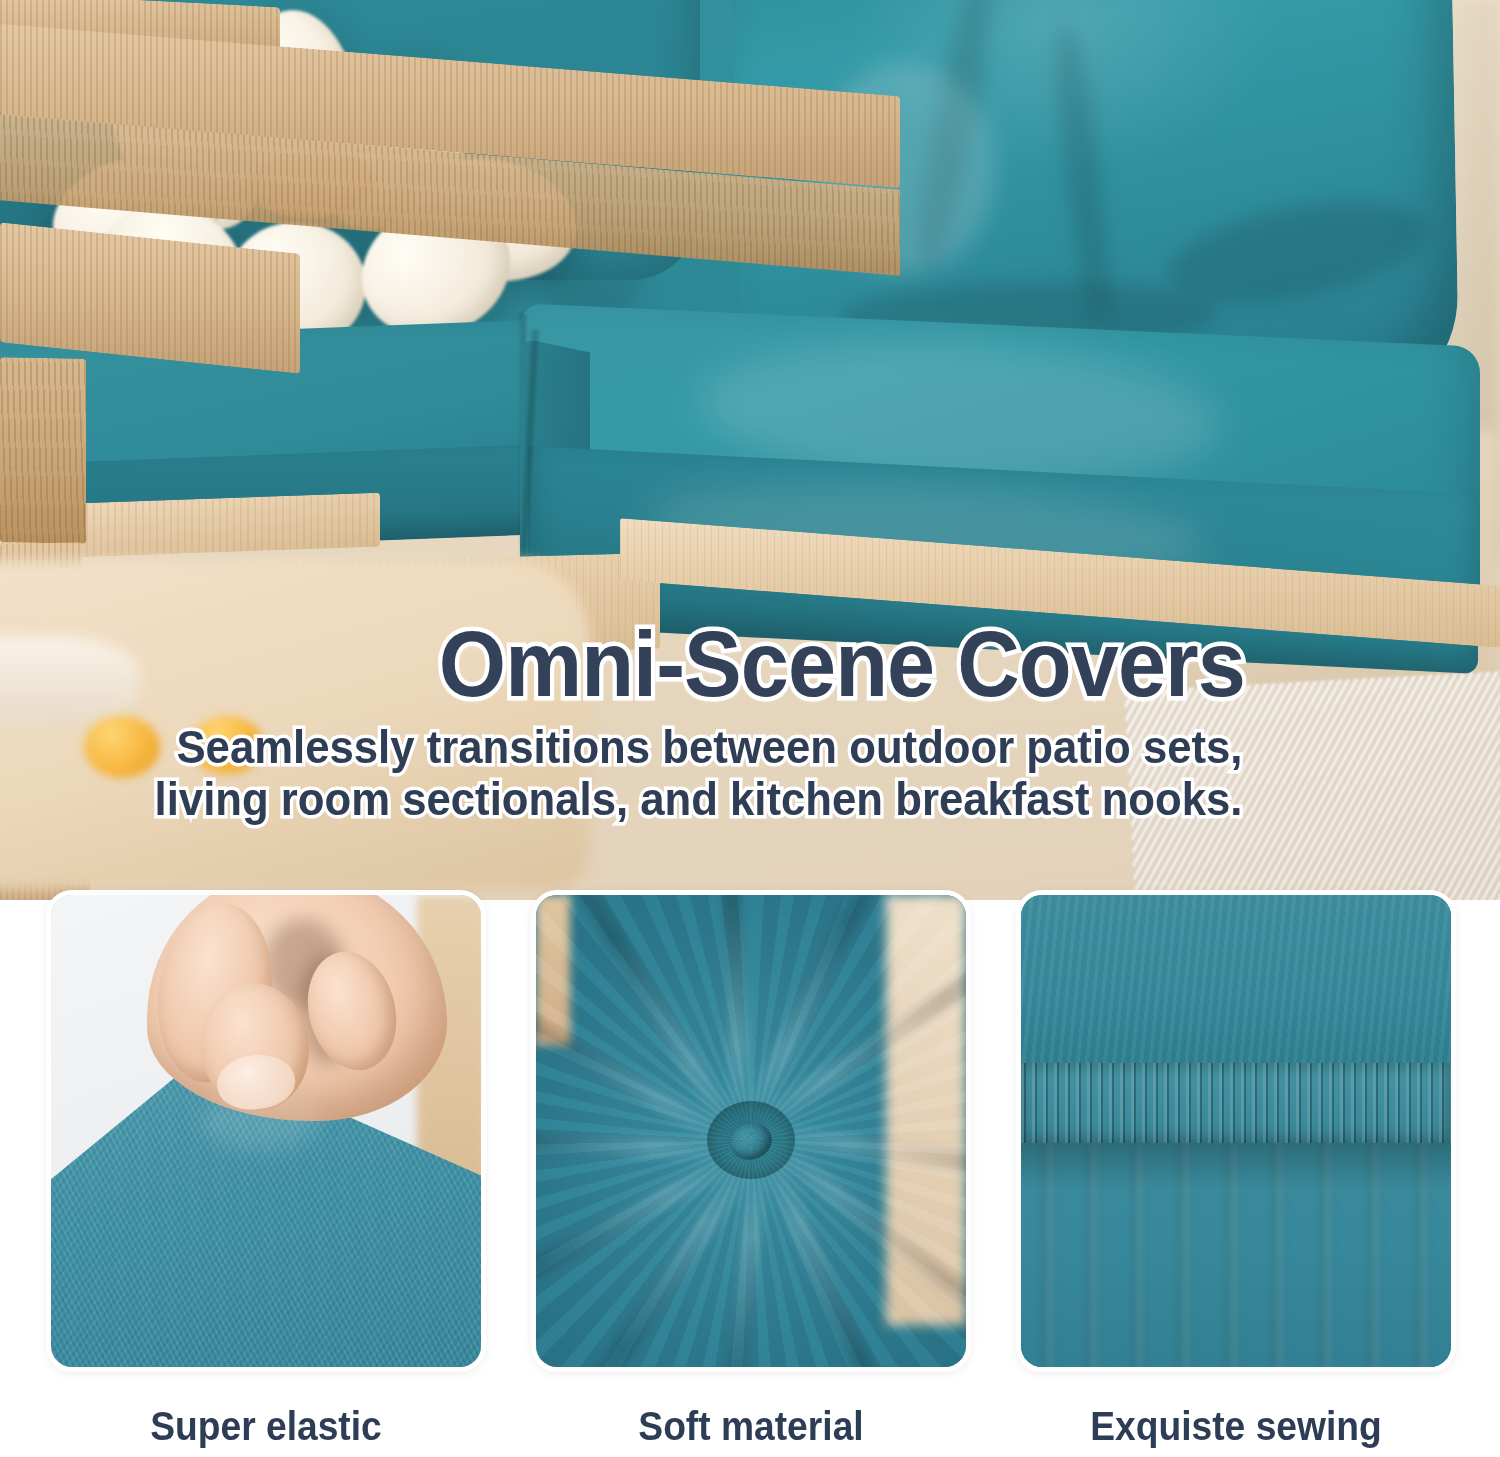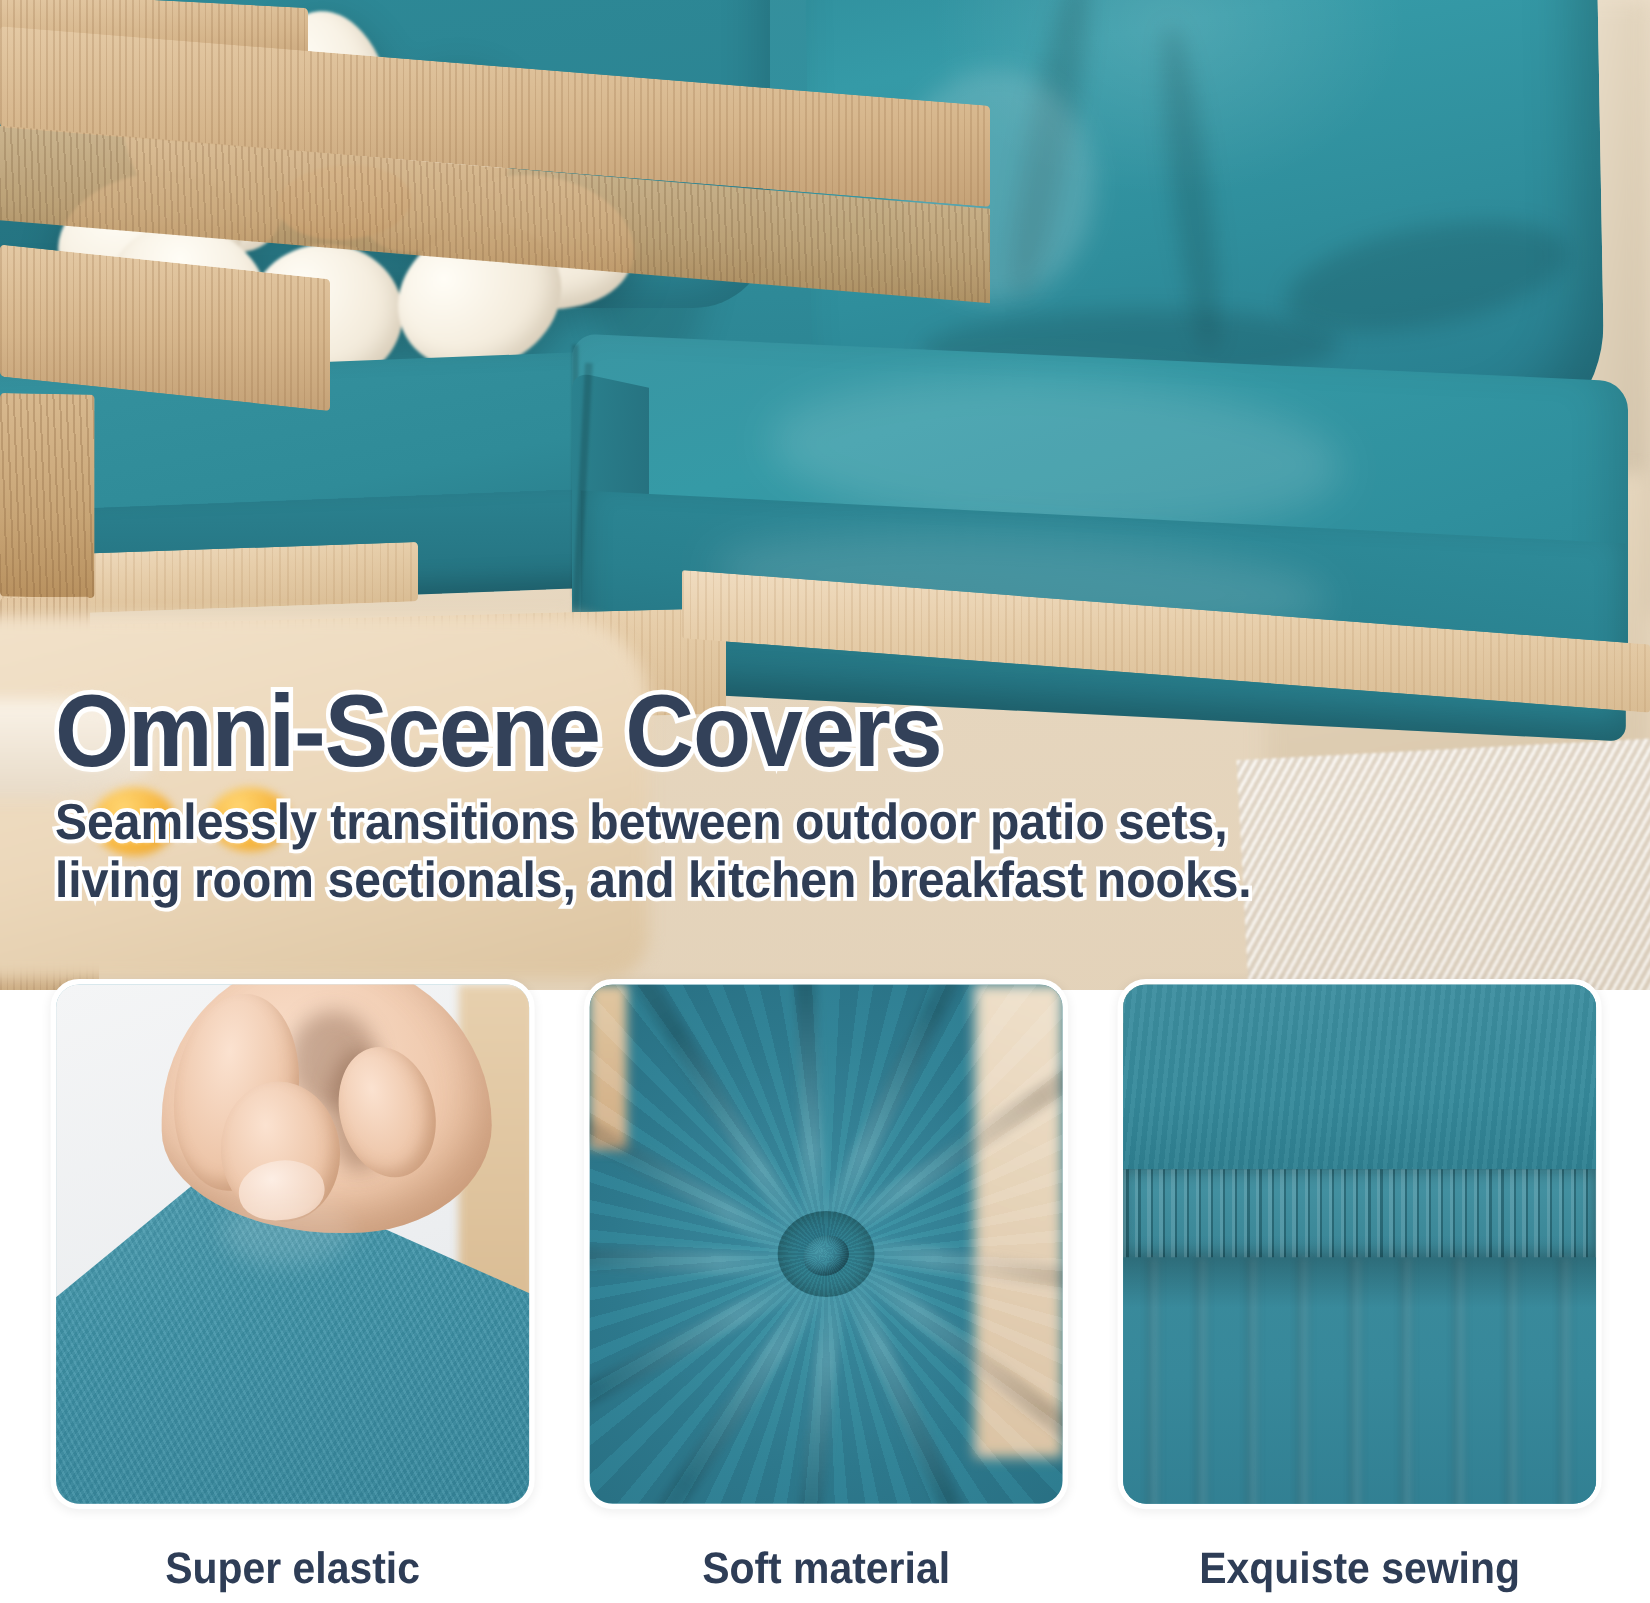--- a/index.html
+++ b/index.html
@@ -193,21 +193,21 @@
     background:
       repeating-linear-gradient(122deg,
         rgba(255,255,255,.55) 0px, rgba(255,255,255,.55) 3px,
         rgba(205,190,170,.55) 3px, rgba(205,190,170,.55) 7px),
       linear-gradient(170deg,#f6f0e7,#e6dccd);
     filter:blur(1.2px);
     transform:rotate(-3deg);
   }
 
   
-  .copy{ position:absolute; left:50px; top:616px; width:1300px; z-index:30; }
+  .copy{ position:absolute; left:36px; top:616px; width:1300px; z-index:30;text-align:right; }
   .headline{
     font-family:"Liberation Sans", sans-serif;
     font-weight:bold; font-size:93px; line-height:96px;
     letter-spacing:-1px;
     color:#334159;
     transform:scaleX(.93); transform-origin:left center;
     -webkit-text-stroke:9px #ffffff;
     paint-order:stroke fill;
     text-shadow:0 3px 5px rgba(255,255,255,.75);
     white-space:nowrap;

